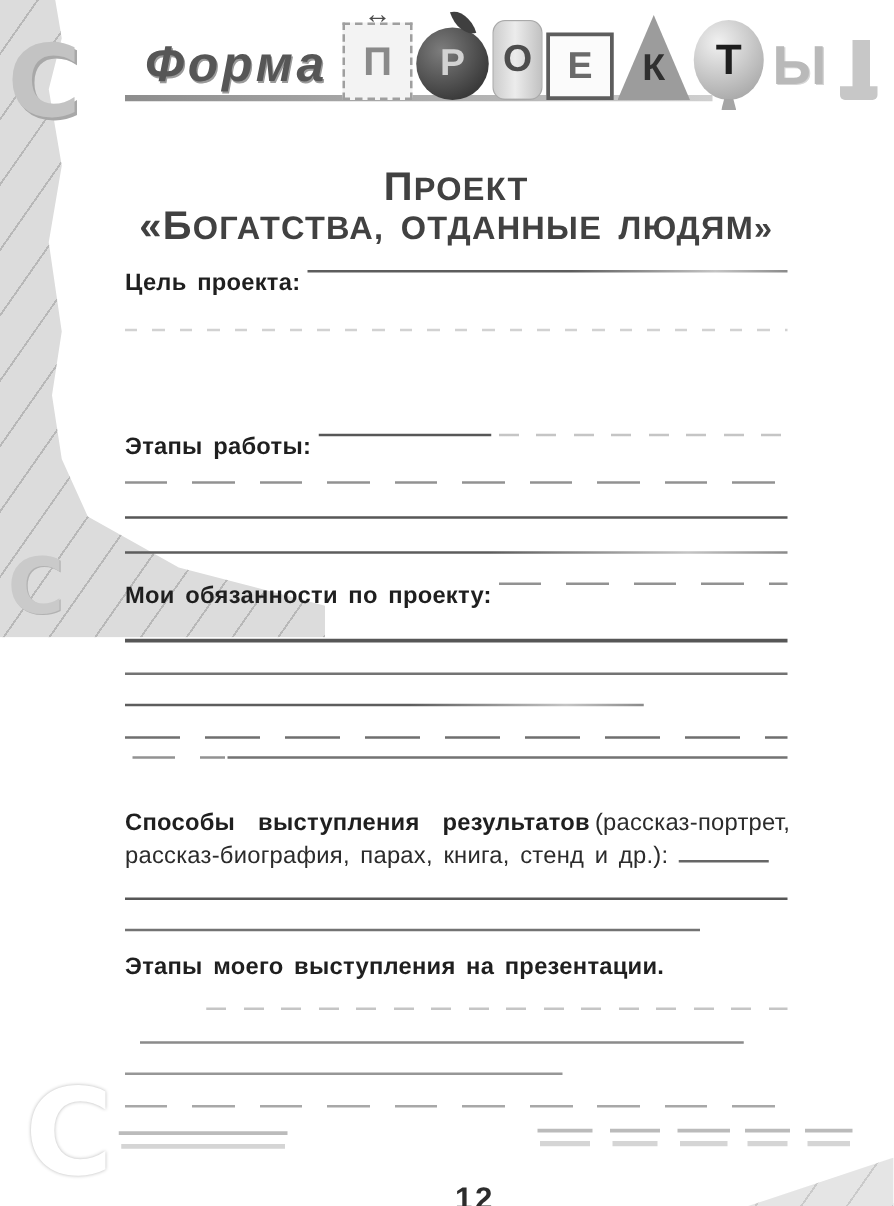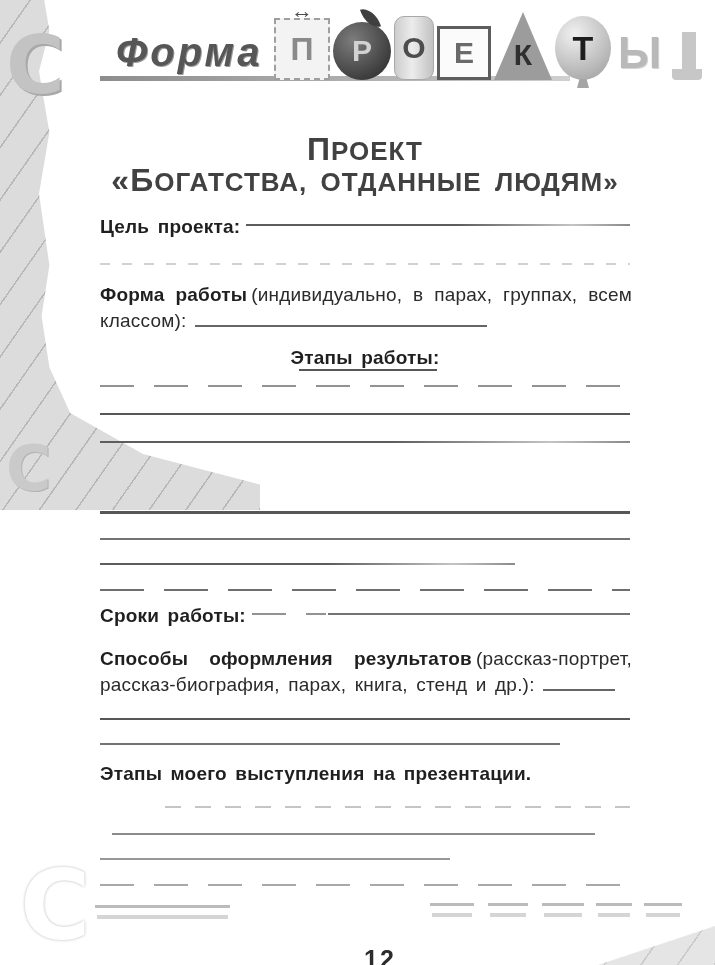--- a/index.html
+++ b/index.html
@@ -79,21 +79,21 @@
   .pipe .h { right:2px; bottom:0; width:30px; height:11px; border-radius:0 0 4px 4px; }
 
   
   .title-line { left:100px; right:85px; text-align:center; font-weight:bold; color:#414141;
     font-size:26px; letter-spacing:1px; word-spacing:5px; line-height:30px; }
   .title-line::first-letter { font-size:32px; }
   .t1 { top:134px; }
   .t2 { top:165px; }
 
   
-  .row { position:absolute; left:100px; right:85px; display:flex; align-items:center; }
+  .row { position:absolute; left:100px; right:85px; display:flex; align-items:flex-start; }
   .lbl { font-size:19px; font-weight:bold; color:#1f1f1f; white-space:nowrap; letter-spacing:.2px; word-spacing:3px; }
   .hint { font-weight:normal; color:#2b2b2b; }
   .para { position:absolute; left:100px; width:532px; font-size:19px; line-height:26px;
     text-align:justify; color:#2b2b2b; letter-spacing:.2px; word-spacing:3px; }
   .para .lbl { white-space:normal; margin-right:4px; }
   .iline { display:inline-block; height:14px; border-bottom:2px solid #666666; }
 
   
   .seg { height:2px; margin:0 0 4px 6px; }
   .seg-grow { flex:1; }
@@ -158,47 +158,46 @@
 
   <div class="abs title-line t1">ПРОЕКТ</div>
   <div class="abs title-line t2">«БОГАТСТВА, ОТДАННЫЕ ЛЮДЯМ»</div>
 
   <div class="row" style="top:216px;">
     <span class="lbl">Цель проекта:</span>
     <div class="seg seg-grow ln-fadeR"></div>
   </div>
   <div class="hl ln-dot" style="top:263px; left:100px; right:85px;"></div>
 
-  <div class="para" style="top:282px;">
-    <span class="lbl">Форма работы</span><span class="hint">(индивидуально, в парах, группах, всем классом):</span>
-    <span class="iline" style="width:292px;"></span>
-  </div>
-
-  <div class="row" style="top:347px;flex-direction:column;">
+
+  <div class="row" style="top:347px;">
     <span class="lbl">Этапы работы:</span>
     <div class="seg ln-solid" style="width:138px;"></div>
     <div class="seg seg-grow ln-dash-light"></div>
   </div>
   <div class="hl ln-dash" style="top:385px; left:100px; right:85px;"></div>
   <div class="hl ln-solid" style="top:413px; left:100px; right:85px;"></div>
   <div class="hl ln-fadeR" style="top:441px; left:100px; right:85px;"></div>
 
+  <div class="row" style="top:466px;">
+    <span class="lbl">Мои обязанности по проекту:</span>
+    <div class="seg seg-grow ln-dash"></div>
+  </div>
   <div class="hl ln-solid" style="top:511px; left:100px; right:85px; height:3px;"></div>
   <div class="hl ln-mid" style="top:538px; left:100px; right:85px;"></div>
   <div class="hl ln-fadeR" style="top:563px; left:100px; right:200px;"></div>
   <div class="hl ln-dash-dark" style="top:589px; left:100px; right:85px;"></div>
 
   <div class="row" style="top:605px;">
-    <span class="lbl">Сроки работы:</span>
     <div class="seg ln-dash" style="width:74px;"></div>
     <div class="seg seg-grow ln-mid" style="margin-left:2px;"></div>
   </div>
 
   <div class="para" style="top:646px;">
-    <span class="lbl">Способы оформления результатов</span><span class="hint">(рассказ-портрет, рассказ-биография, парах, книга, стенд и др.):</span>
+    <span class="lbl">Способы выступления результатов</span><span class="hint">(рассказ-портрет, рассказ-биография, парах, книга, стенд и др.):</span>
     <span class="iline" style="width:72px;"></span>
   </div>
   <div class="hl ln-solid" style="top:718px; left:100px; right:85px;"></div>
   <div class="hl ln-mid" style="top:743px; left:100px; right:155px;"></div>
 
   <div class="row" style="top:763px;">
     <span class="lbl">Этапы моего выступления на презентации.</span>
   </div>
   <div class="hl ln-dash-light" style="top:806px; left:165px; right:85px;"></div>
   <div class="hl" style="top:833px; left:112px; right:120px; background:#8b8b8b;"></div>

